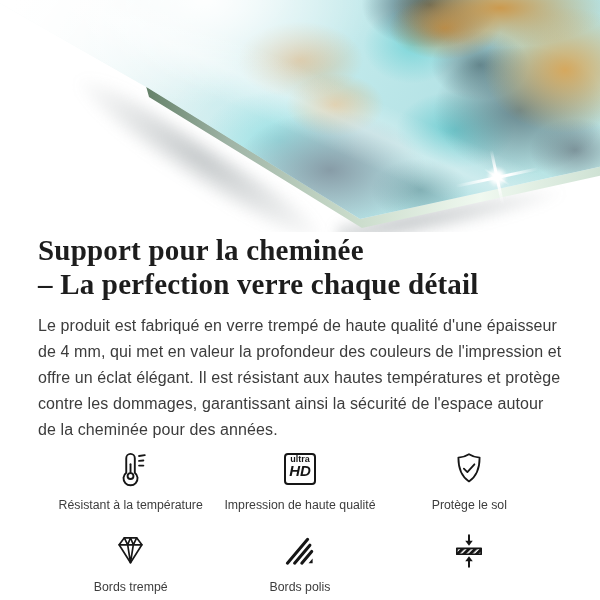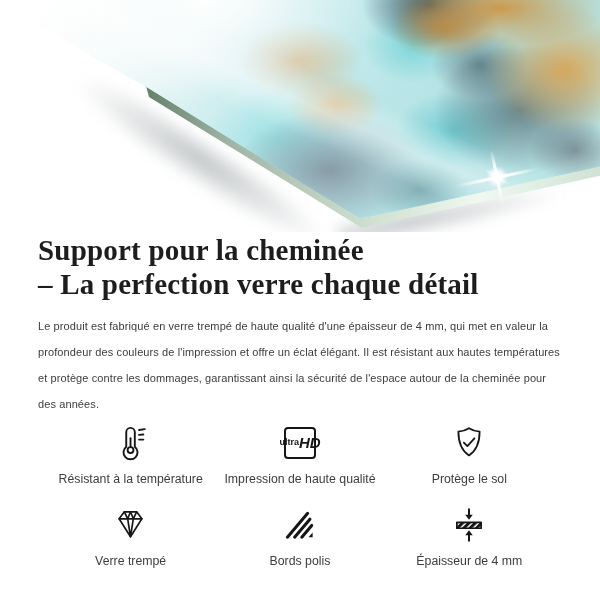--- a/index.html
+++ b/index.html
@@ -58,34 +58,34 @@
   .sparkle .r3 { width:30px; height:2px; left:-15px; top:-1px; transform:rotate(32deg); opacity:.75; }
   .sparkle .glow { position:absolute; left:-11px; top:-11px; width:22px; height:22px; border-radius:50%;
     background:radial-gradient(circle, #fff 0 28%, rgba(255,255,255,0) 70%); filter:blur(1px); }
 
   
   .content { padding:0 38px; }
   h1 { font-family:"Liberation Serif", serif; font-weight:700;
     font-size:29px; line-height:34px; letter-spacing:.2px;
     color:var(--heading-text,#1d1d1d); margin:1px 0 12px; }
   h1 span { display:block; }
-  .desc { font-size:11px; line-height:26px; color:var(--body-text,#3c3c3c);
+  .desc { font-size:16px; line-height:26px; color:var(--body-text,#3c3c3c);
     letter-spacing:.1px; margin:0; }
 
   
   .features { display:grid; grid-template-columns:repeat(3,1fr); row-gap:19px;
     padding:0 8px; margin-top:7px; }
   .feature { display:flex; flex-direction:column; align-items:center; text-align:center; }
   .icon-wrap { height:37px; display:flex; align-items:center; justify-content:center;
     color:var(--icon,#161616); }
   .feature .label { font-size:12.3px; line-height:15px; color:var(--label-text,#3d3d3d); margin-top:11px;text-align:right; }
   .feature svg { display:block; stroke:currentColor; fill:none;
     stroke-linecap:round; stroke-linejoin:round; }
   .uhd { width:32px; height:32px; border:2.5px solid var(--icon,#161616); border-radius:4px;
-    display:flex; flex-direction:row; align-items:center; justify-content:center;
+    display:flex; flex-direction:column; align-items:center; 
     color:var(--icon,#161616); font-weight:bold; }
   .uhd .t1 { font-size:9px; line-height:9px; letter-spacing:0; }
   .uhd .t2 { font-size:15px; line-height:14px; letter-spacing:0;font-style:italic; }
 </style>
 </head>
 <body>
 
 <div class="hero">
   <div class="shadow-left"></div>
   <div class="shadow-corner"></div>
@@ -143,21 +143,21 @@
       <div class="label">Protège le sol</div>
     </div>
 
     <div class="feature">
       <div class="icon-wrap">
         <svg width="35" height="35" viewBox="0 0 40 40" stroke-width="1.9">
           <path d="M7,13.5 L13,5.5 L27,5.5 L33,13.5 L20,34 Z"></path>
           <path d="M7,13.5 H33 M13,5.5 L16.8,13.5 L20,5.5 L23.2,13.5 L27,5.5 M16.8,13.5 L20,34 M23.2,13.5 L20,34"></path>
         </svg>
       </div>
-      <div class="label">Verre trempé</div>
+      <div class="label">Bords trempé</div>
     </div>
 
     <div class="feature">
       <div class="icon-wrap">
         <svg width="36" height="36" viewBox="0 0 40 40" stroke-width="3.4" stroke-linecap="butt">
           <line x1="6" y1="33.5" x2="28.5" y2="7"></line>
           <line x1="14" y1="33.5" x2="31" y2="13.5"></line>
           <line x1="22" y1="33.5" x2="33" y2="20.5"></line>
           <polygon points="29.5,33.5 34,33.5 34,28.2" fill="currentColor" stroke="none"></polygon>
         </svg>
@@ -173,17 +173,16 @@
               <rect width="2.4" height="5" fill="#161616"></rect>
             </pattern>
           </defs>
           <rect x="6.5" y="17" width="27" height="6.6" fill="url(#hp)"></rect>
           <line x1="20" y1="2.5" x2="20" y2="9" stroke-width="2.2"></line>
           <polygon points="15.8,8.6 24.2,8.6 20,14.2" fill="currentColor" stroke="none"></polygon>
           <line x1="20" y1="37.5" x2="20" y2="31" stroke-width="2.2"></line>
           <polygon points="15.8,31.4 24.2,31.4 20,25.8" fill="currentColor" stroke="none"></polygon>
         </svg>
       </div>
-      <div class="label">Épaisseur de 4 mm</div>
     </div>
 
   </div>
 </section>
 
 </body></html>

